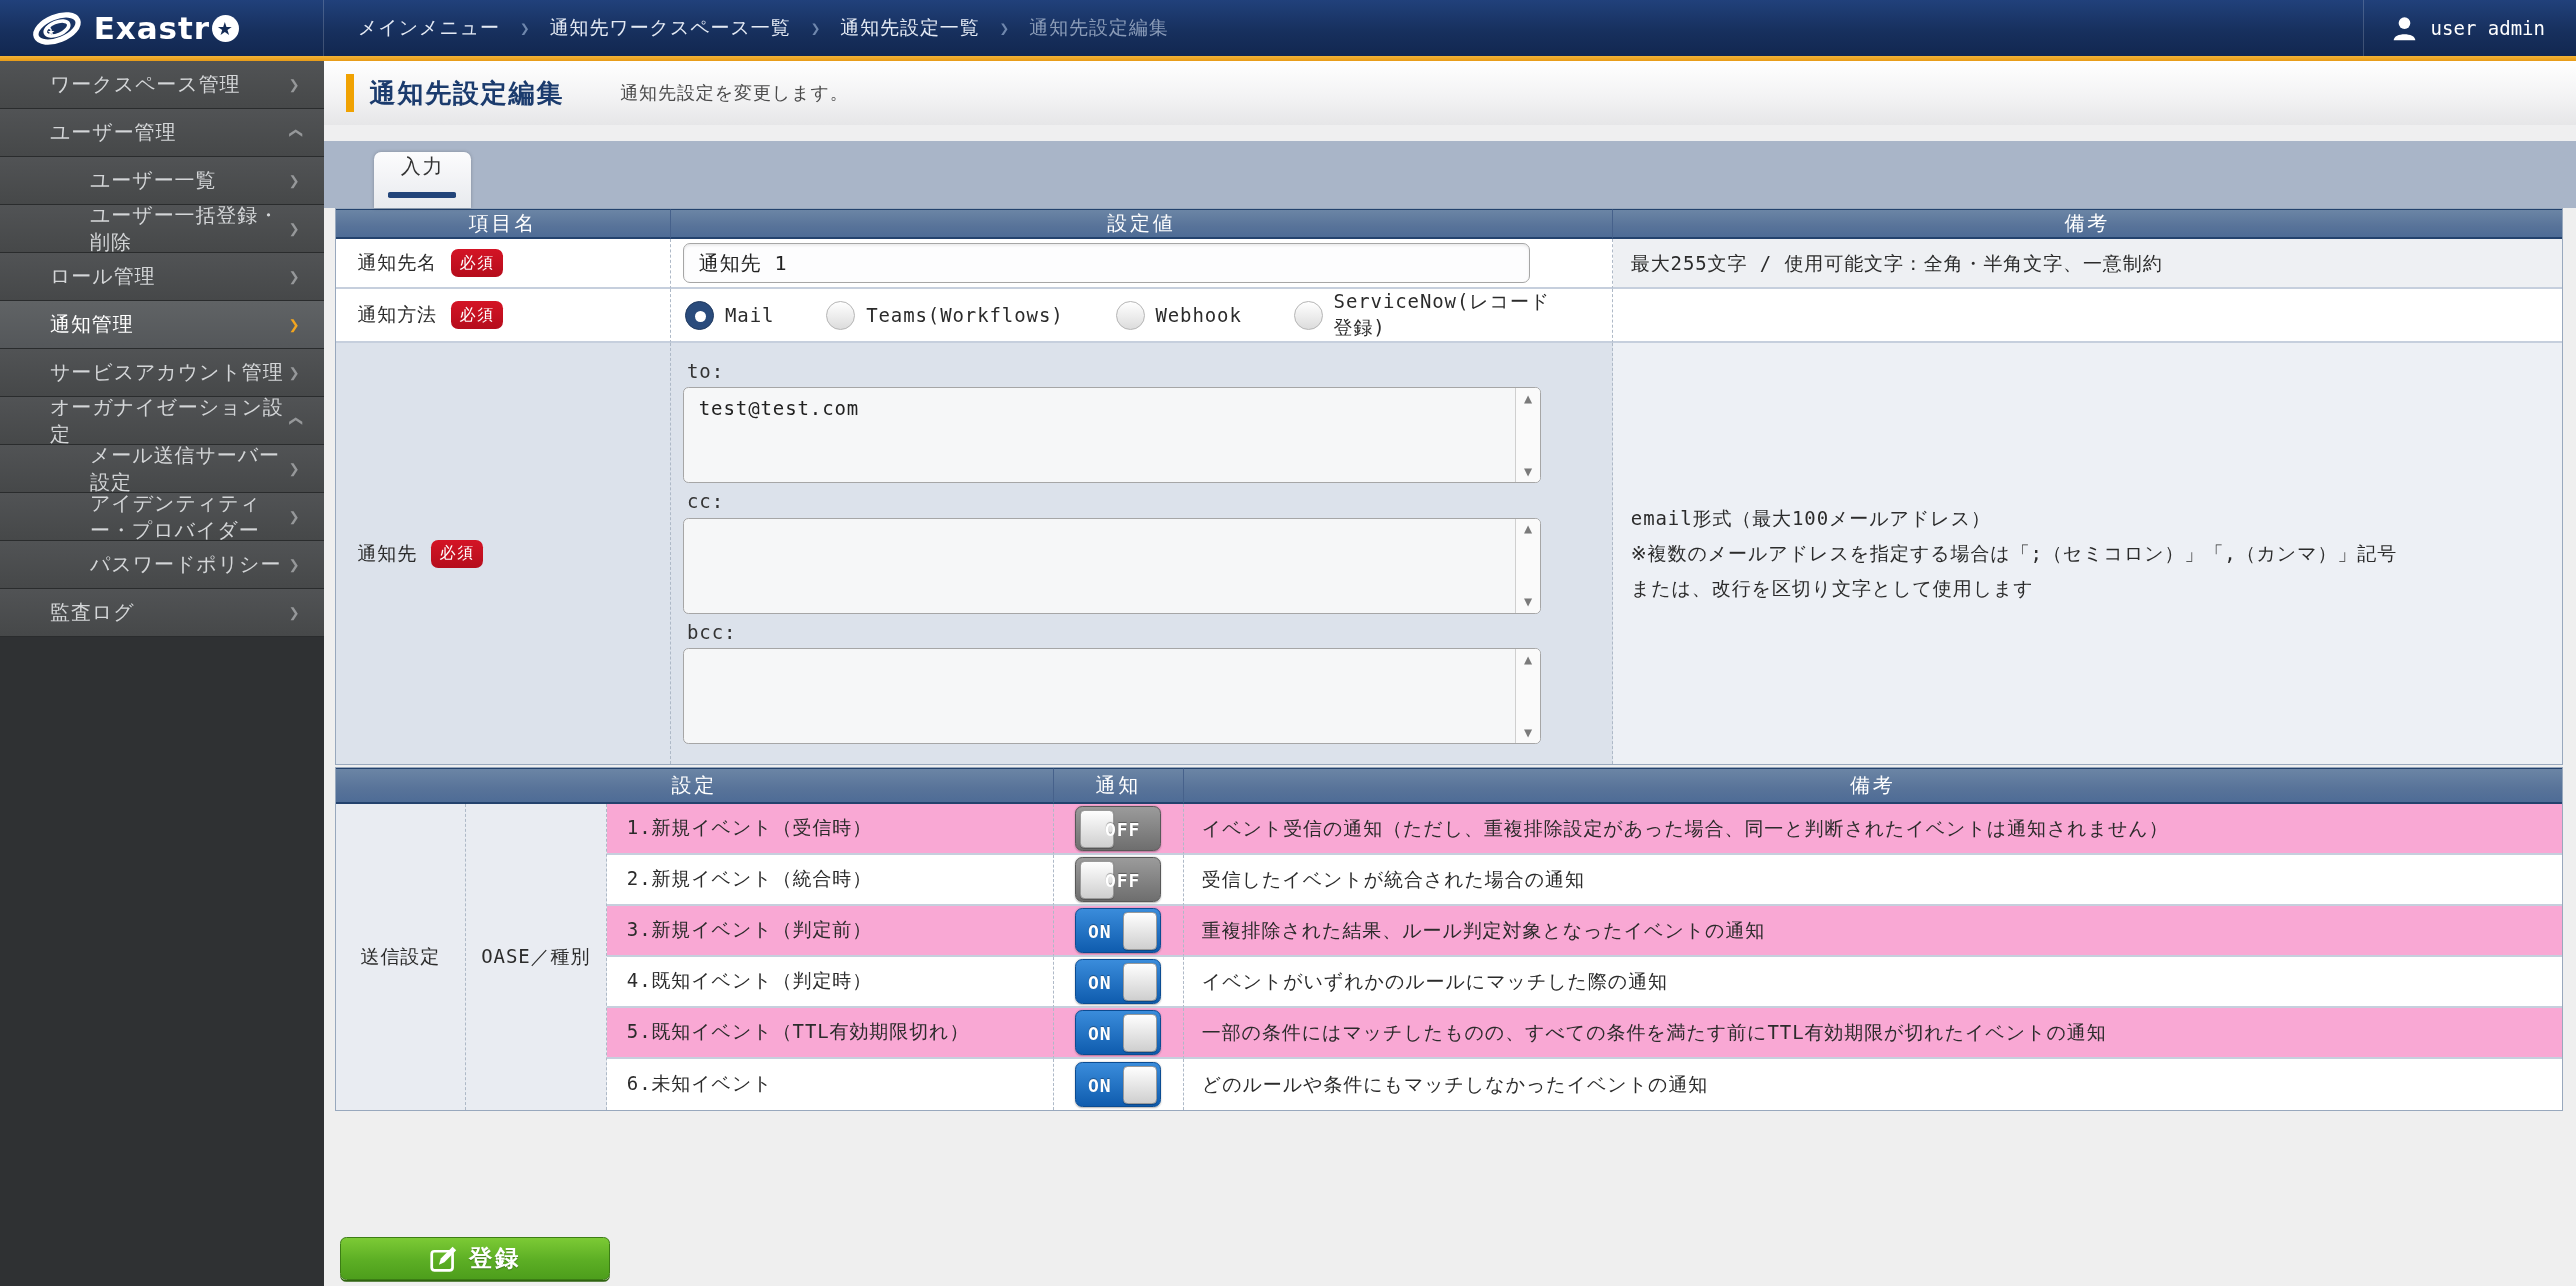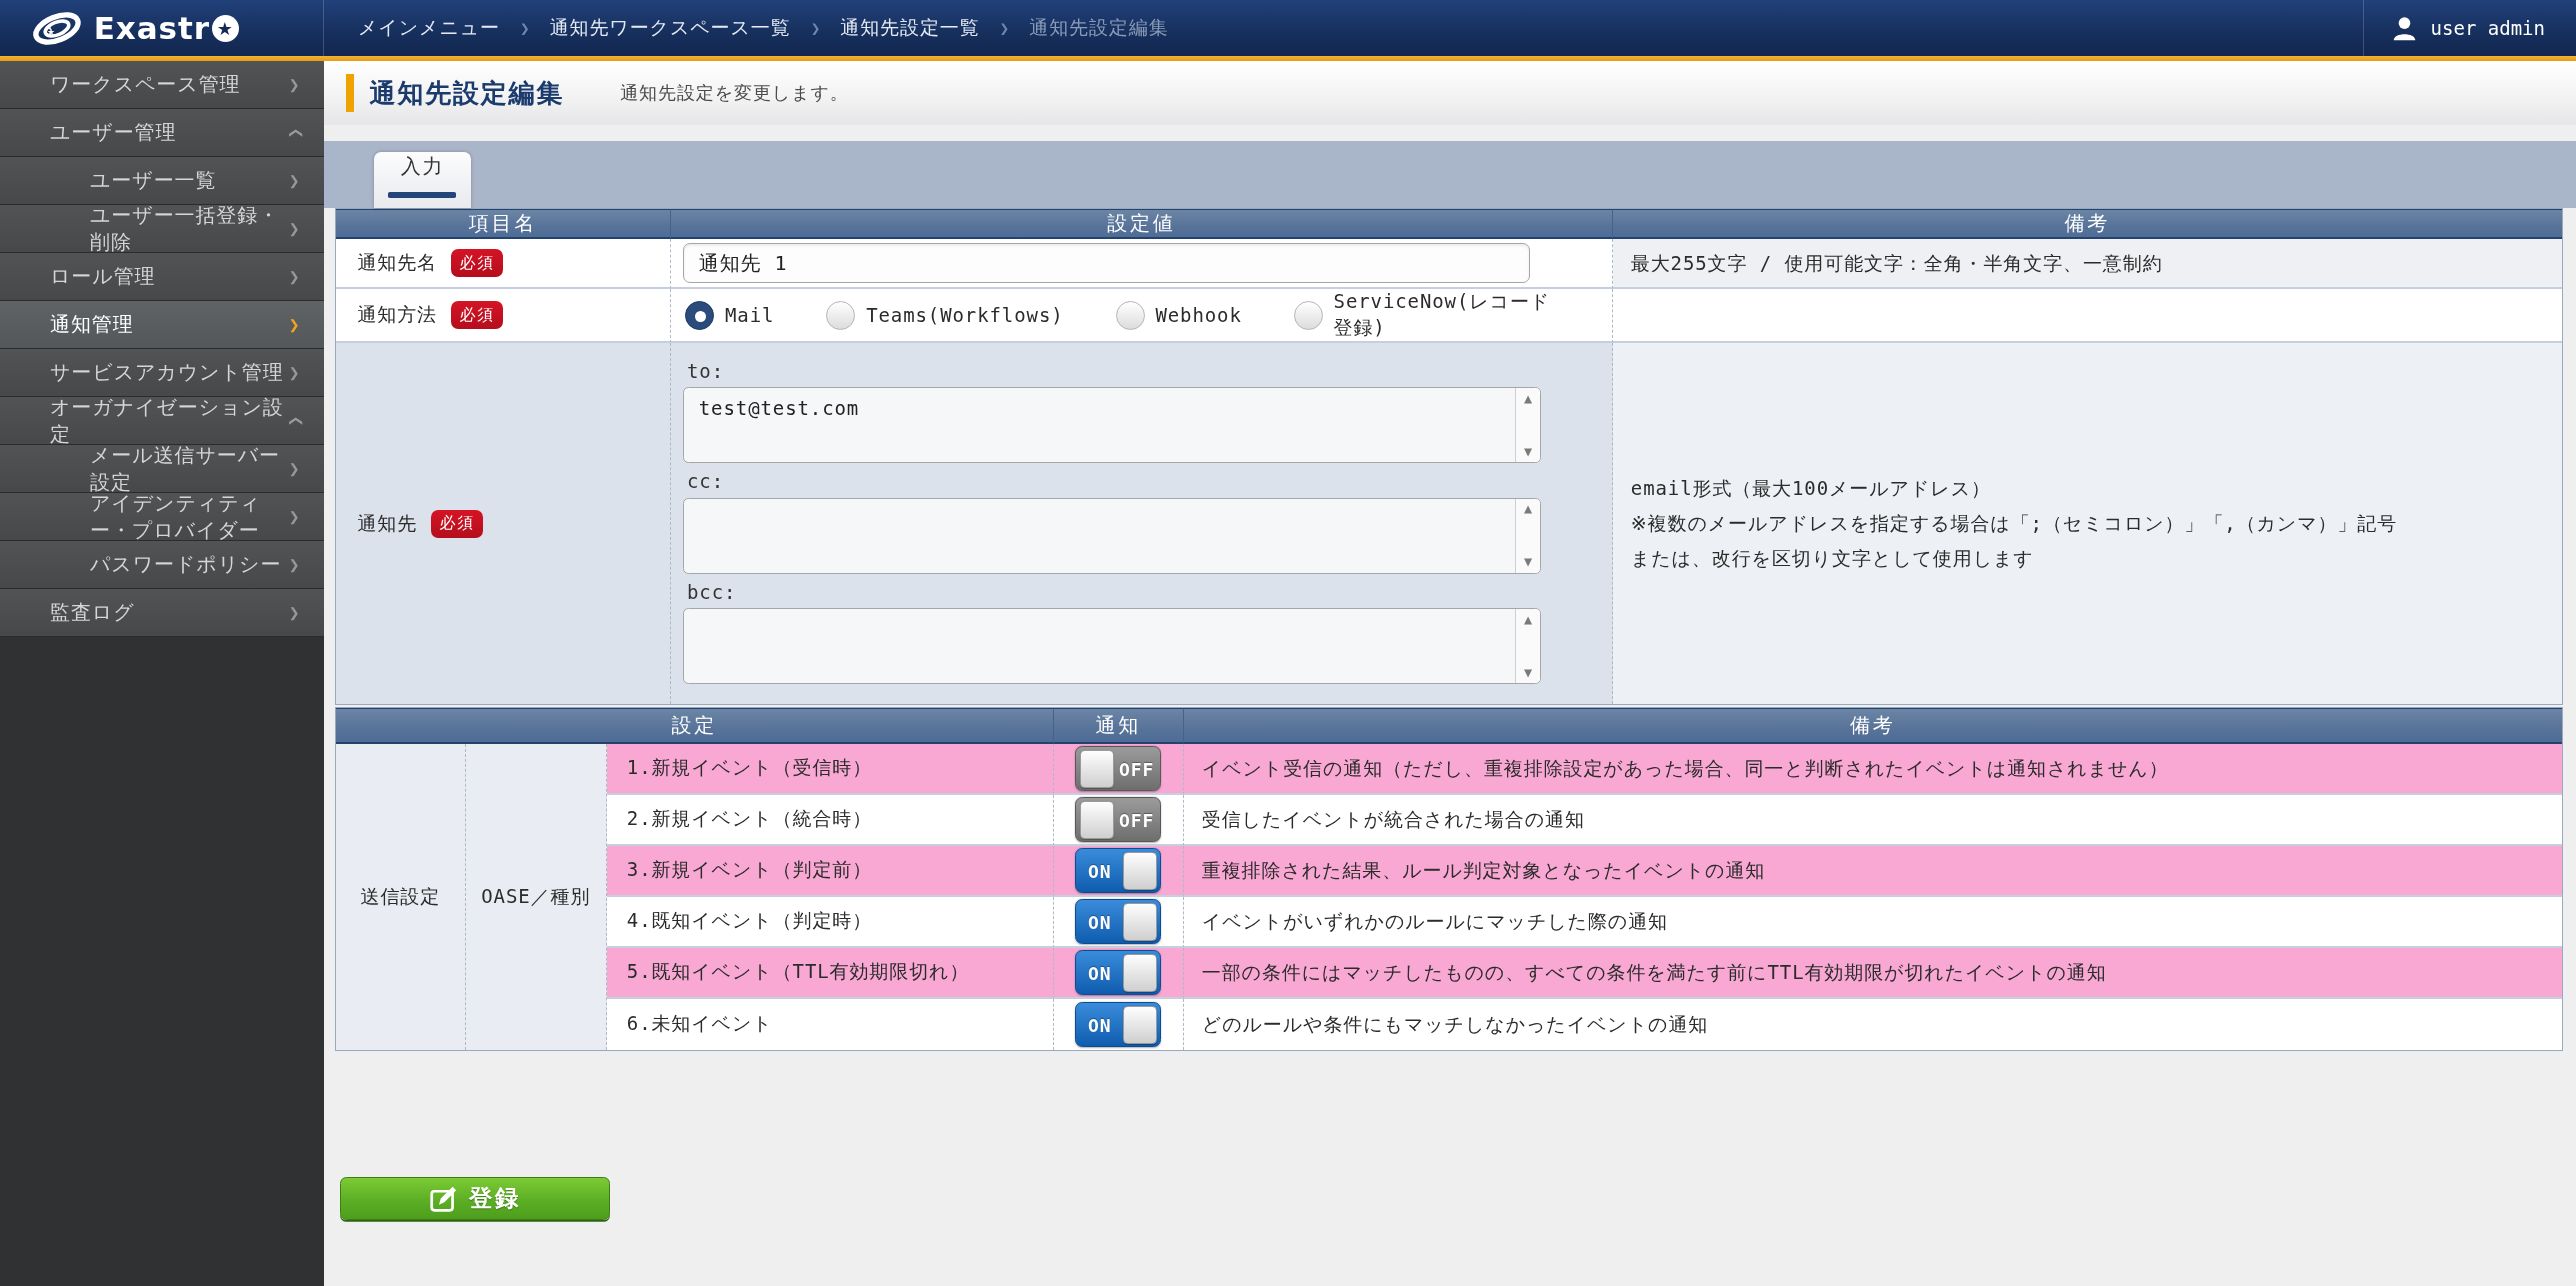--- a/index.html
+++ b/index.html
@@ -72,40 +72,40 @@
   .radio-row { display:flex; align-items:center; padding-left:14.4px; }
   .radio-opt { display:flex; align-items:center; margin-right:52px; cursor:pointer; }
   .radio-circle { width:29px; height:29px; border-radius:50%; border:1.8px solid #b5b5b5; background:linear-gradient(180deg,#ffffff,#dcdcdc); margin-right:10.8px; position:relative; flex:0 0 29px; }
   .radio-opt.checked .radio-circle { background:#2a4b7c; border-color:#203a60; }
   .radio-opt.checked .radio-circle::after { content:""; position:absolute; width:10.8px; height:10.8px; border-radius:50%; background:#fff; left:9px; top:9px; }
   .radio-label { font-size:19px; }
 
   .dest-cell { padding:9px 0 12.6px 12.6px; }
   .ta-group { margin-bottom:7.2px; }
   .ta-label { font-size:19px; color:#333; margin:7.2px 0 5.4px 3.6px; }
-  .textbox { width:858px; height:76px; border:0.9px solid #a6a6a6; border-radius:5.4px; background:#f6f7f8; position:relative; overflow:hidden; }
+  .textbox { width:858px; height:96px; border:0.9px solid #a6a6a6; border-radius:5.4px; background:#f6f7f8; position:relative; overflow:hidden; }
   .textbox .tb-text { padding:9px 40px 0 14.4px; font-size:19px; color:#222; letter-spacing:0.9px; }
   .tb-rail { position:absolute; top:0; right:0; bottom:0; width:25px; border-left:0.9px solid #cfcfcf; background:#fafafa; display:flex; flex-direction:column; justify-content:space-between; align-items:center; padding:3.6px 0; }
   .tb-arrow { color:#7a7a7a; font-size:13.5px; line-height:1; cursor:pointer; }
 
   .t2 { margin-top:1.8px; }
   .t2 th { height:36px; }
   .t2 td { height:51px; }
   .group-cell, .cat-cell { background:#e9ecf2; text-align:center; }
   .item-cell { padding-left:20px; }
   .toggle-cell { text-align:center; }
   .r-even td.stripe { background:#f9a8d4; }
   .r-odd td.stripe { background:#ffffff; }
 
   .toggle { display:inline-block; width:86px; height:45px; border-radius:7.2px; position:relative; vertical-align:middle; cursor:pointer; box-shadow:0 0.9px 1.8px rgba(0,0,0,.3); }
   .toggle .knob { position:absolute; top:3.6px; width:34px; height:38px; border-radius:4.5px; background:linear-gradient(180deg,#fefefe,#cfcfcf); border:0.9px solid #9a9a9a; box-shadow:0 0.9px 0.9px rgba(0,0,0,.25); }
   .toggle .t-text { position:absolute; top:0; height:45px; line-height:45px; color:#fff; font-weight:bold; font-size:18px; letter-spacing:0.9px; text-shadow:0 -0.9px 0.9px rgba(0,0,0,.35); }
   .toggle.off { background:linear-gradient(180deg,#9b9b9b,#6e6e6e); border:0.9px solid #585858; }
   .toggle.off .knob { left:3.6px; }
-  .toggle.off .t-text { right:6px; }
+  .toggle.off .t-text { right:20px; }
   .toggle.on { background:linear-gradient(180deg,#3a8cdb,#0f5cae); border:0.9px solid #0b4c92; }
   .toggle.on .knob { right:3.6px; }
   .toggle.on .t-text { left:11.7px; }
 
   .submit-btn { margin:126px 0 0 5.4px; width:270px; height:43px; border-radius:6.3px; border:0.9px solid #3c7d15; background:linear-gradient(180deg,#7cca35 0%,#5cae24 55%,#4d9e1c 100%); box-shadow:0 1.8px 0 #2f6410; display:flex; align-items:center; justify-content:center; cursor:pointer; }
   .submit-btn span { color:#fff; font-size:23.4px; font-weight:bold; letter-spacing:2.7px; margin-left:10.8px; text-shadow:0 0.9px 0.9px rgba(0,0,0,.3); }
 </style>
 </head>
 <body>
 

